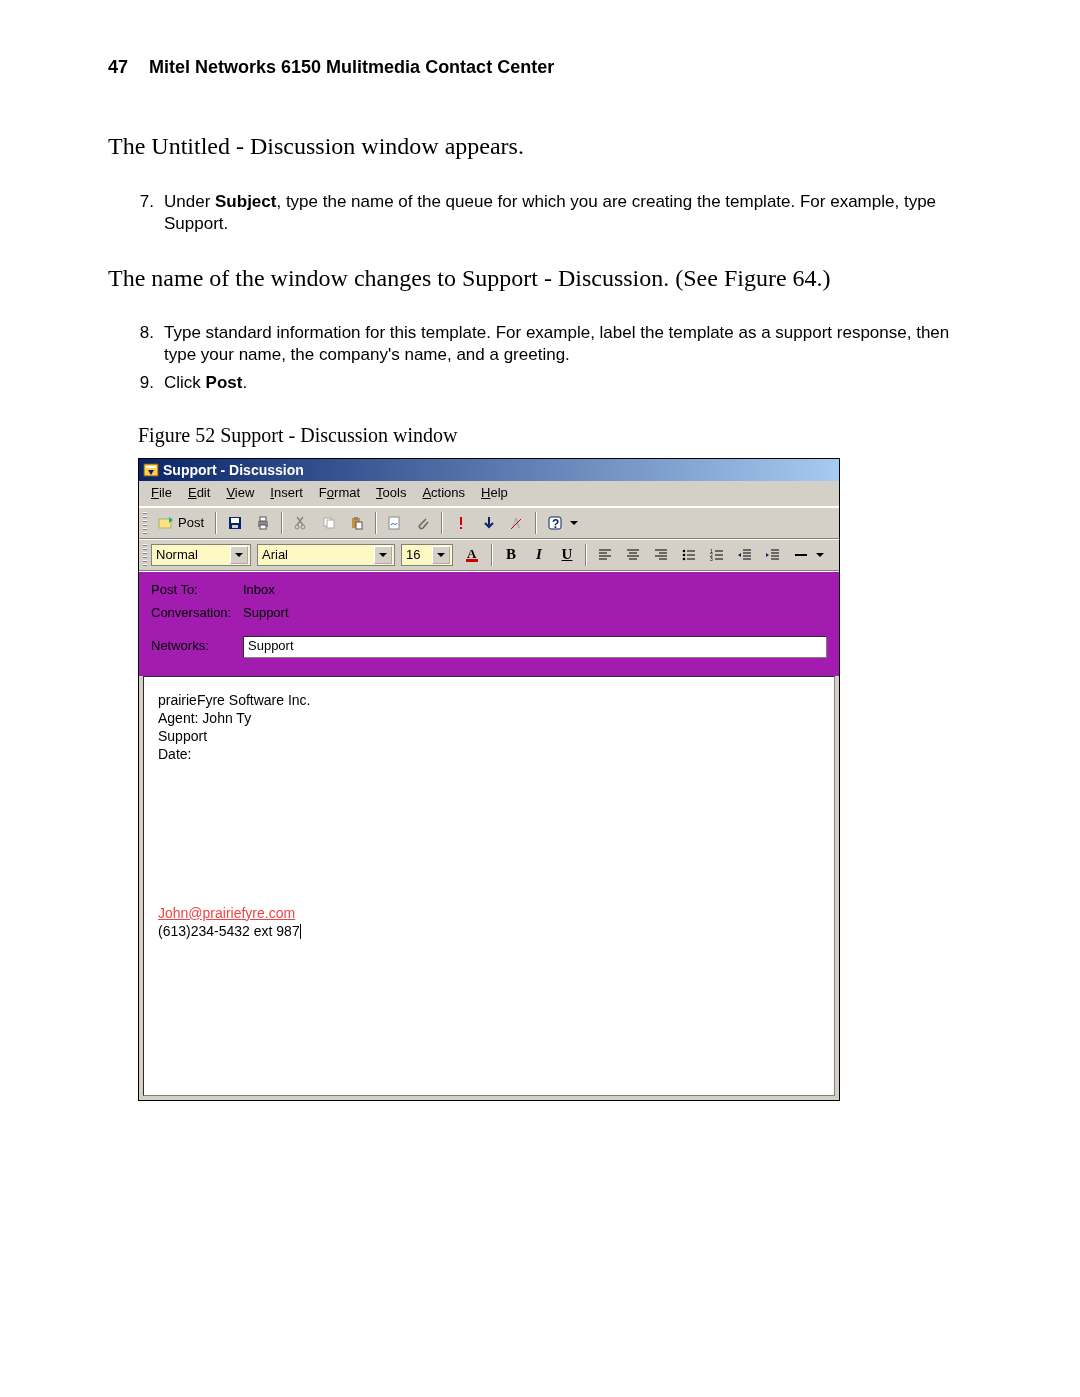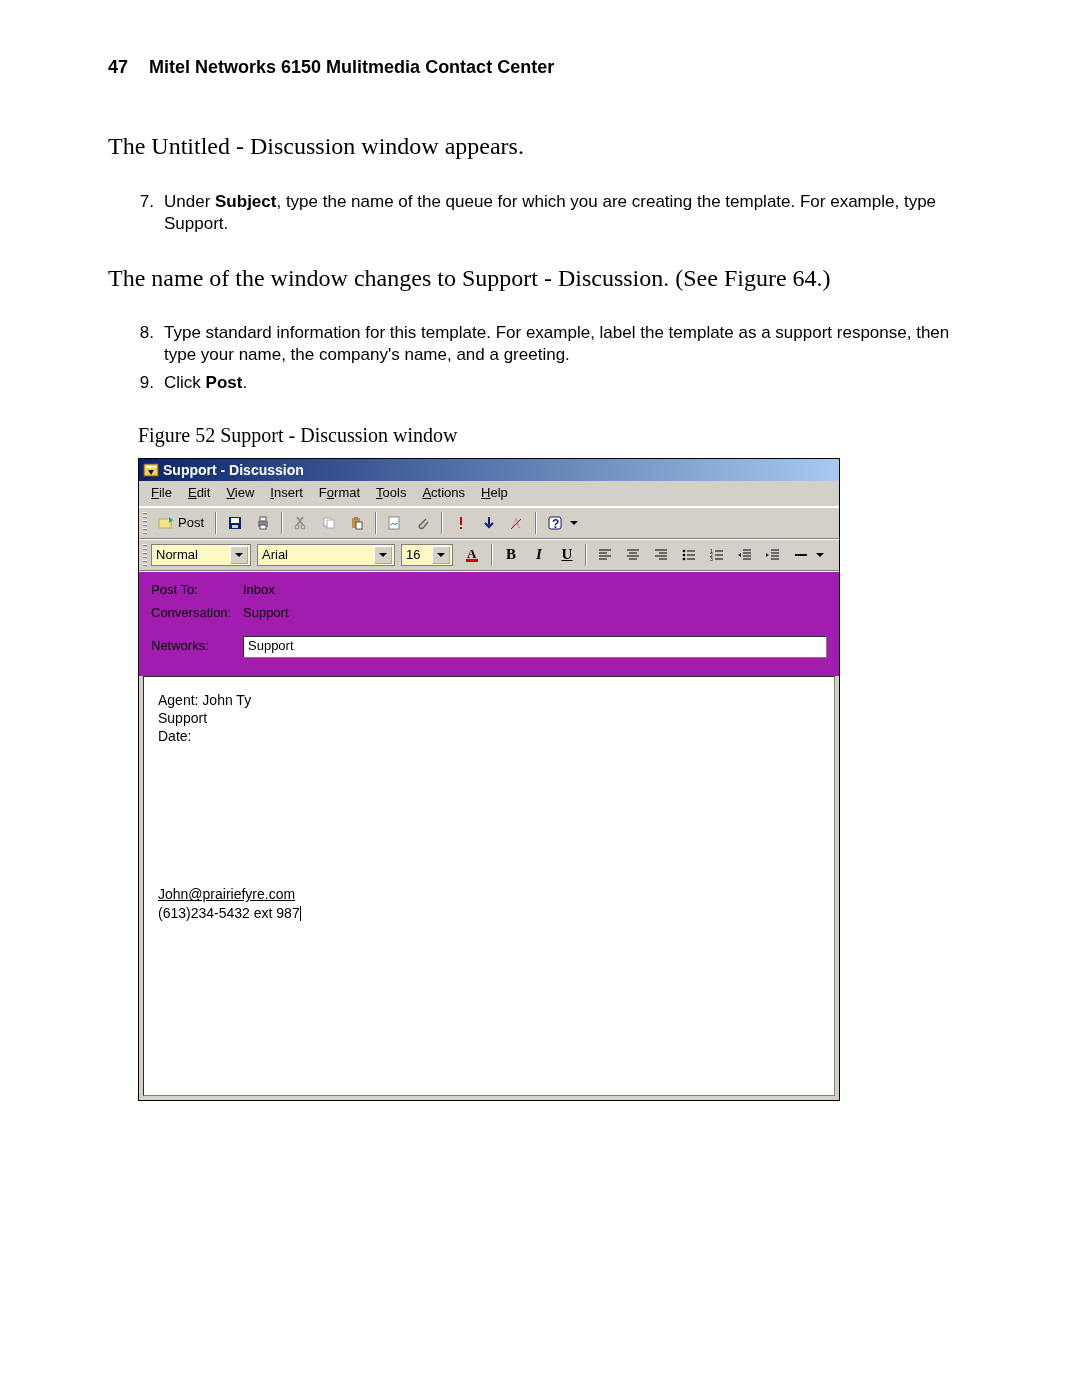--- a/index.html
+++ b/index.html
@@ -138,21 +138,21 @@
     background: #fff;
     border: 1px inset #808080;
     margin: 0 4px 4px 4px;
     height: 390px;
     padding: 14px 14px;
     font-family: Arial, sans-serif;
     font-size: 14px;
     line-height: 1.3;
     position: relative;
   }
-  .editor a { color: #000000; }
+  .editor a { color: #ef4444; }
   .cursor {
     display: inline-block; width: 1px; height: 15px; background: #000; vertical-align: text-bottom;
   }
   .sig { margin-top: 140px; }
 
   
   .c-red { fill: #d10000; }
   .c-navy { fill: #0a246a; }
 </style>
 </head>
@@ -393,20 +393,21 @@
       </div>
       <div class="frow" style="margin-top:14px">
         <span class="flabel">Networks:</span>
         <span class="subjbox">
           <span>Support</span>
         </span>
       </div>
     </div>
 
     <div class="editor">
+      <div>prairieFyre Software Inc.</div>
       <div>Agent: John Ty</div>
       <div>Support</div>
       <div>Date:</div>
       <div class="sig">
         <div><a href="#">John@prairiefyre.com</a></div>
         <div><span>(613)234-5432 ext 987</span><span class="cursor"></span></div>
       </div>
     </div>
 
   </div>

